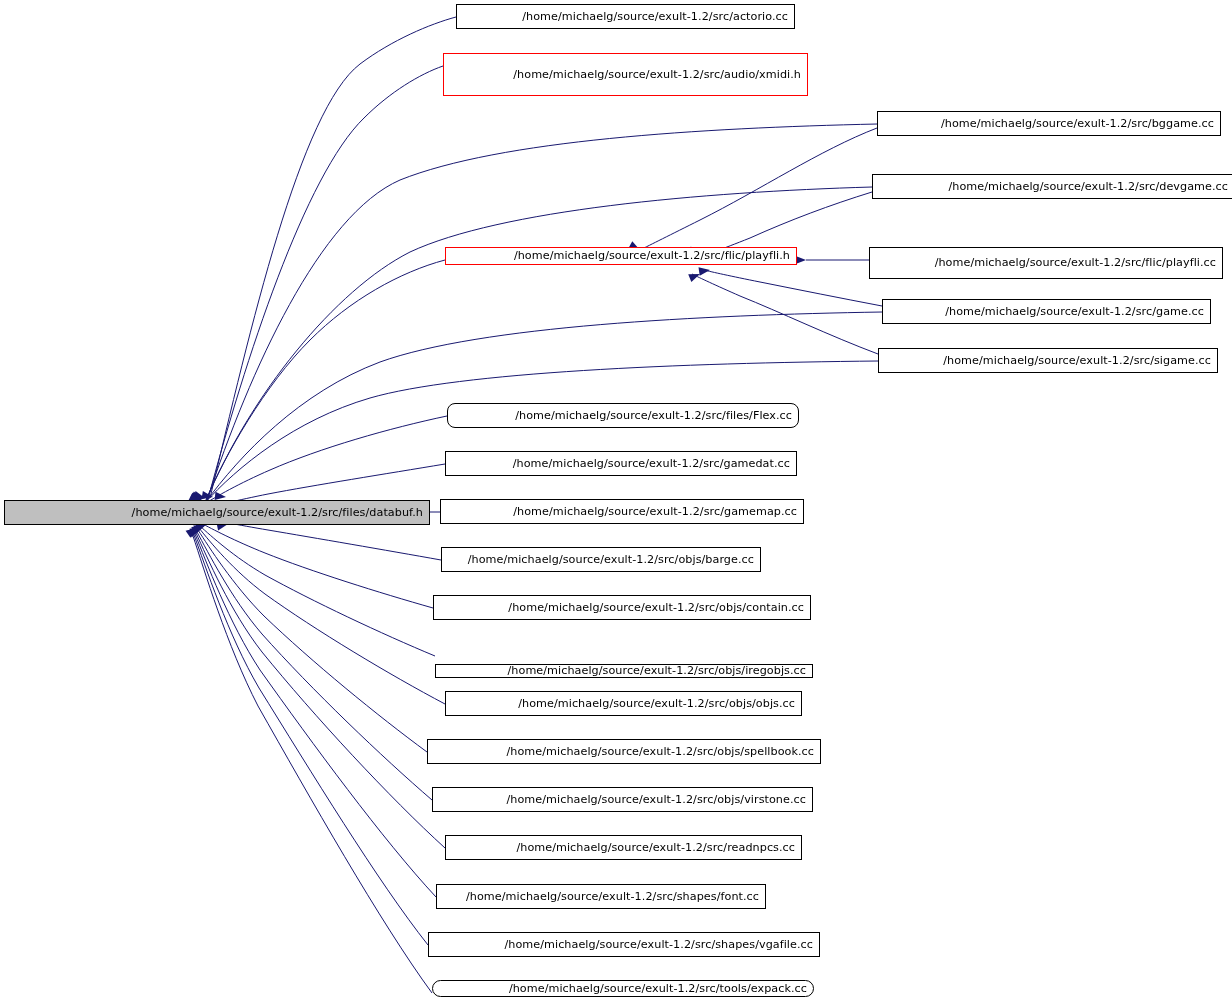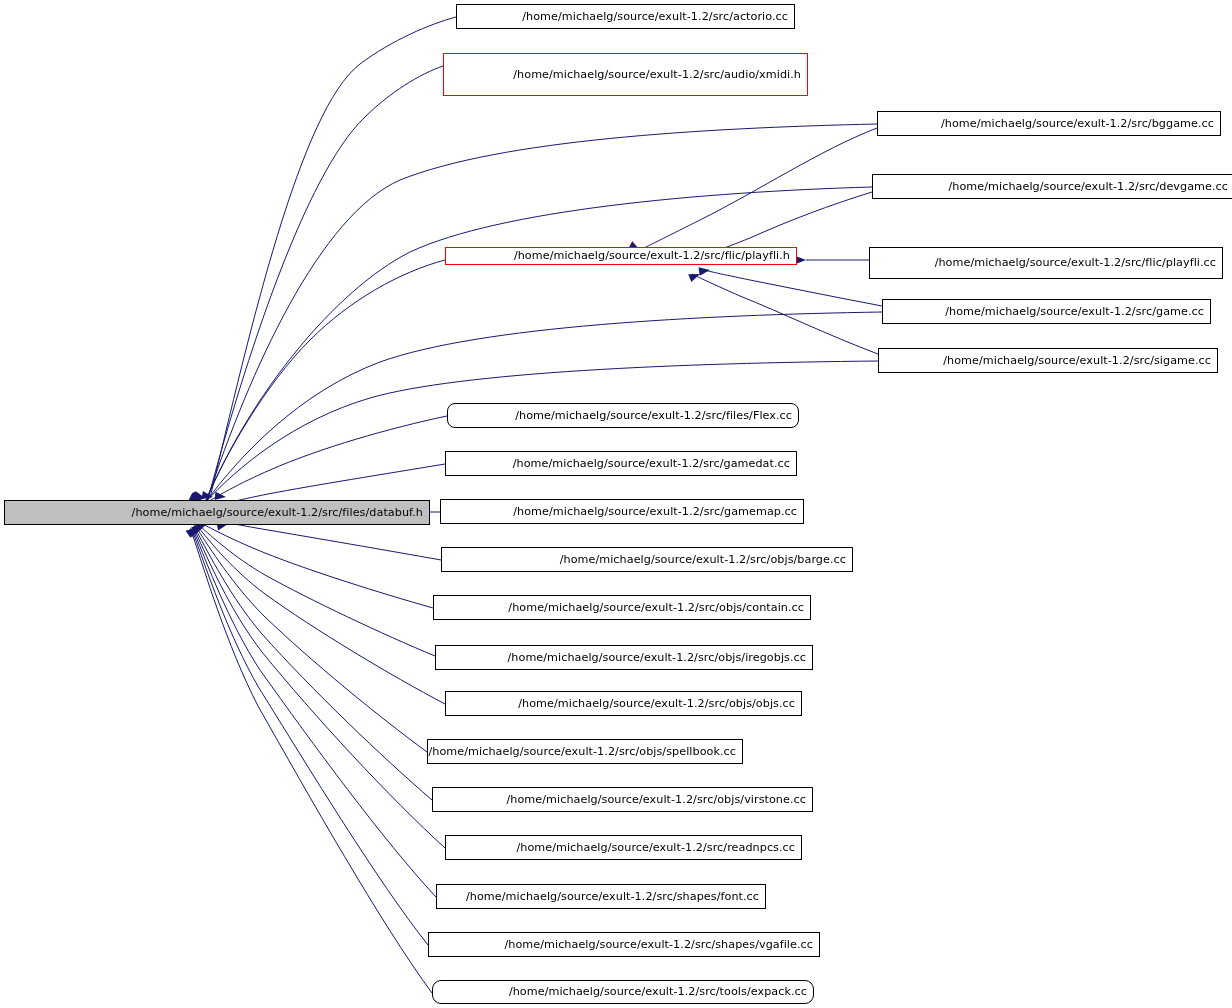--- a/index.html
+++ b/index.html
@@ -135,44 +135,44 @@
       </div>
       <div class="node-box" style="left: 447px; top: 403px; width: 352px; height: 25px; border-radius: 8px;">
         <span class="node-label">/home/michaelg/source/exult-1.2/src/files/Flex.cc</span>
       </div>
       <div class="node-box" style="left: 445px; top: 451px; width: 352px; height: 25px;">
         <span class="node-label">/home/michaelg/source/exult-1.2/src/gamedat.cc</span>
       </div>
       <div class="node-box" style="left: 440px; top: 499px; width: 364px; height: 25px;">
         <span class="node-label">/home/michaelg/source/exult-1.2/src/gamemap.cc</span>
       </div>
-      <div class="node-box" style="left: 441px; top: 547px; width: 412px; height: 25px;">
+      <div class="node-box" style="left: 441px; top: 547px; width: 320px; height: 25px;">
         <span class="node-label">/home/michaelg/source/exult-1.2/src/objs/barge.cc</span>
       </div>
       <div class="node-box" style="left: 433px; top: 595px; width: 378px; height: 25px;">
         <span class="node-label">/home/michaelg/source/exult-1.2/src/objs/contain.cc</span>
       </div>
-      <div class="node-box" style="left: 435px; top: 645px; width: 378px; height: 25px; padding-left: 24px;">
+      <div class="node-box" style="left: 435px; top: 664px; width: 378px; height: 14px; padding-left: 24px;">
         <span class="node-label">/home/michaelg/source/exult-1.2/src/objs/iregobjs.cc</span>
       </div>
       <div class="node-box" style="left: 445px; top: 691px; width: 357px; height: 25px;">
         <span class="node-label">/home/michaelg/source/exult-1.2/src/objs/objs.cc</span>
       </div>
-      <div class="node-box" style="left: 427px; top: 739px; width: 316px; height: 25px;">
+      <div class="node-box" style="left: 427px; top: 739px; width: 394px; height: 25px;">
         <span class="node-label">/home/michaelg/source/exult-1.2/src/objs/spellbook.cc</span>
       </div>
       <div class="node-box" style="left: 432px; top: 787px; width: 381px; height: 25px;">
         <span class="node-label">/home/michaelg/source/exult-1.2/src/objs/virstone.cc</span>
       </div>
       <div class="node-box" style="left: 445px; top: 835px; width: 357px; height: 25px;">
         <span class="node-label">/home/michaelg/source/exult-1.2/src/readnpcs.cc</span>
       </div>
       <div class="node-box" style="left: 436px; top: 884px; width: 330px; height: 25px;">
         <span class="node-label">/home/michaelg/source/exult-1.2/src/shapes/font.cc</span>
       </div>
       <div class="node-box" style="left: 428px; top: 932px; width: 392px; height: 25px;">
         <span class="node-label">/home/michaelg/source/exult-1.2/src/shapes/vgafile.cc</span>
       </div>
-      <div class="node-box" style="left: 432px; top: 980px; width: 382px; height: 24px; border-radius: 9px;">
+      <div class="node-box" style="left: 432px; top: 980px; width: 382px; height: 17px; border-radius: 9px;">
         <span class="node-label">/home/michaelg/source/exult-1.2/src/tools/expack.cc</span>
       </div>
     </div>
 </div>
 
 </body></html>

